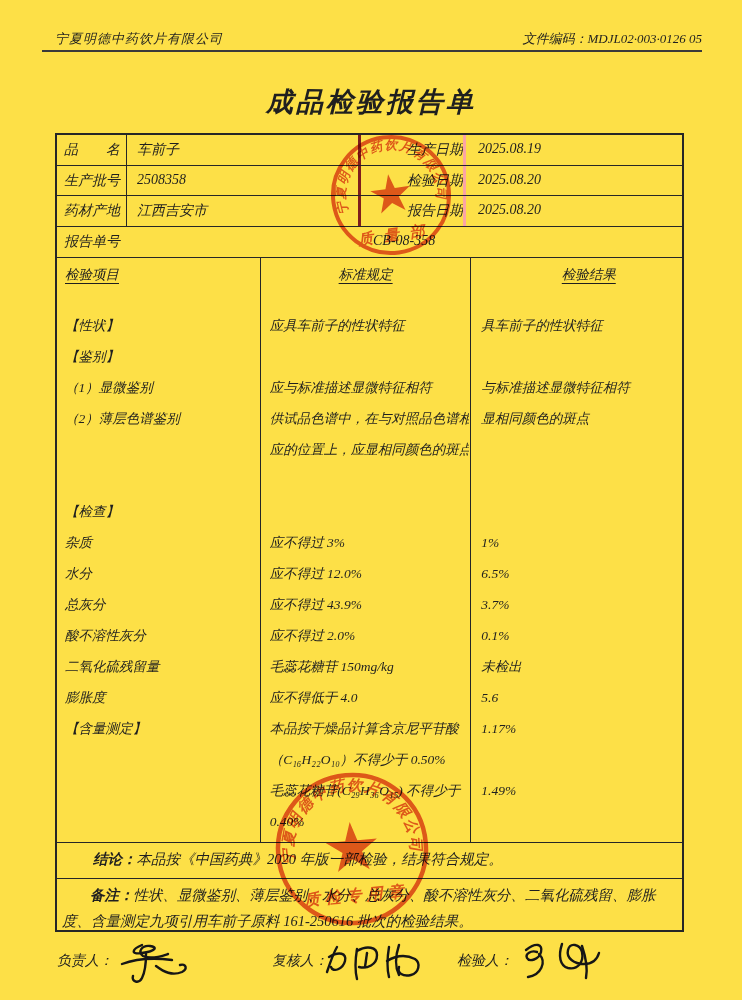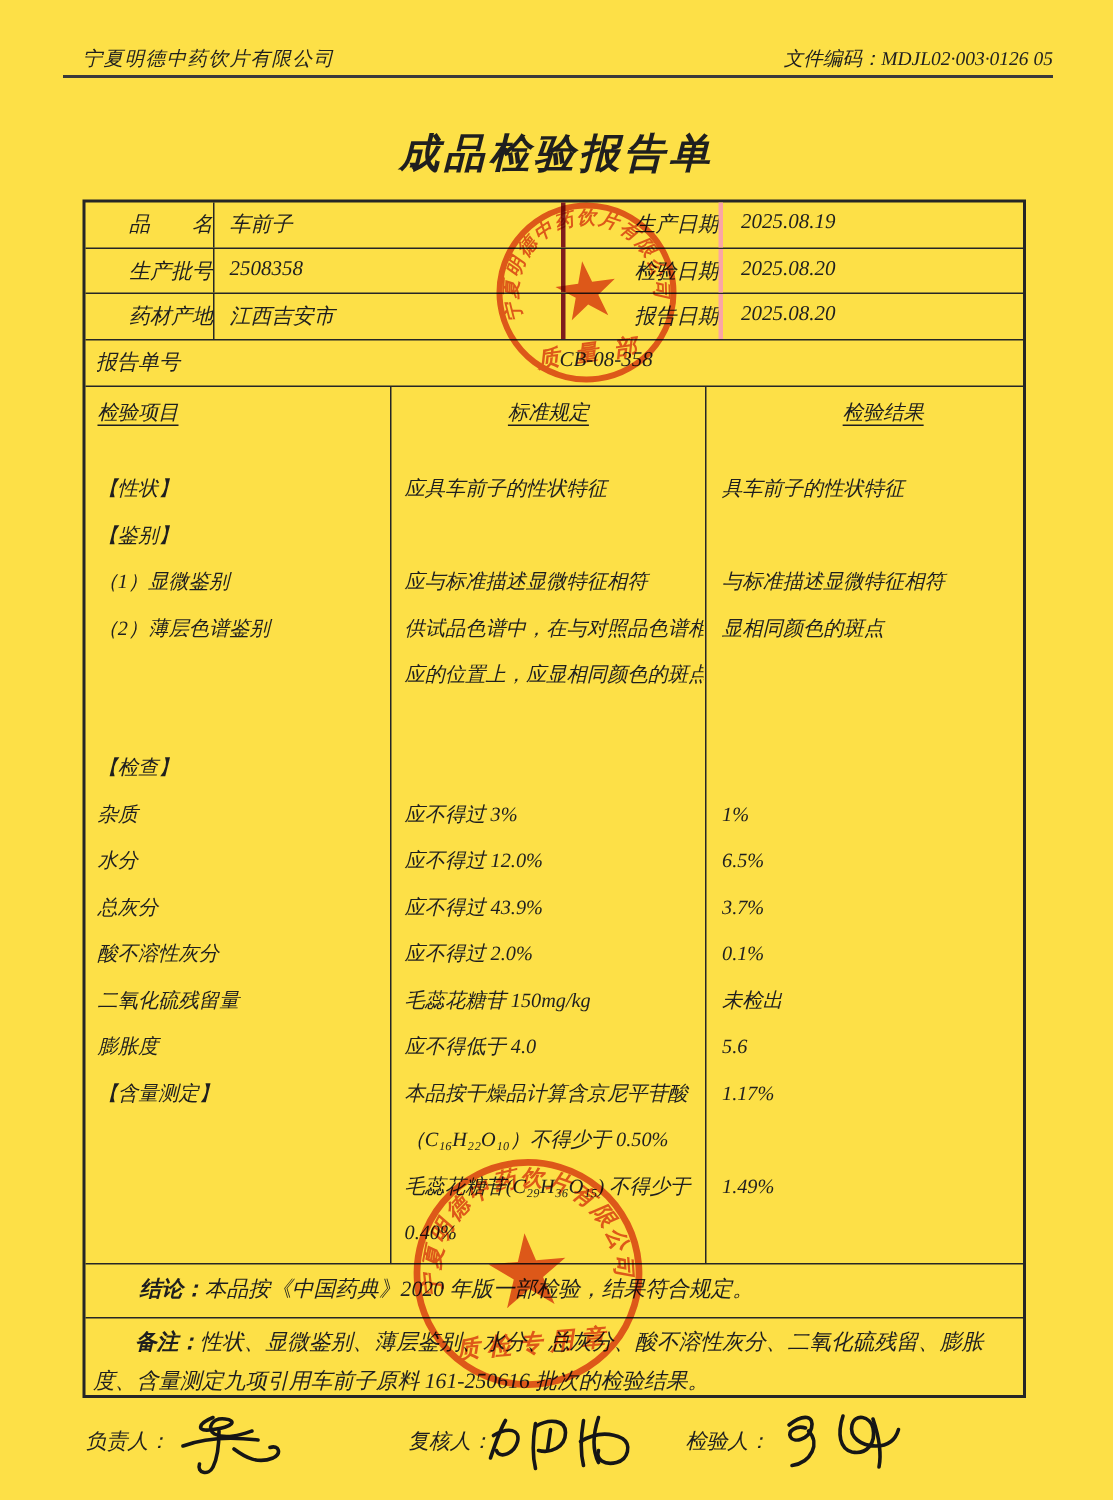--- a/index.html
+++ b/index.html
@@ -19,21 +19,21 @@
   
   .title { position:absolute; left:0; right:0; top:84px; text-align:center;
            font-size:27px; font-weight:bold; letter-spacing:3px; }
   
   .sheet { position:absolute; left:55px; top:133px; width:629px; height:799px;
            border:2px solid #262626; font-size:13.5px; }
   .info { position:absolute; left:0; top:0; width:100%; height:122px; }
   .irow { display:flex; height:30.5px; border-bottom:1px solid #262626; }
   .irow:last-child { border-bottom:none; }
   .ic { padding:6px 0 0 7px; overflow:hidden; white-space:nowrap; font-size:14px; }
-  .ic.l1 { width:86px; border-right:1px solid #262626;text-align:right; }
+  .ic.l1 { width:70px; border-right:1px solid #262626; }
   .ic.v1 { width:234px; border-right:3px solid #7f1d1d; padding-left:10px; }
   .ic.l2 { width:105px; border-right:3px solid #fca5a5; text-align:right; padding-left:0; }
   .ic.v2 { flex:1; padding-left:12px; }
   .ic.l4 { width:66px; }
   .ic.v4 { flex:1; padding-left:250px; }
   
   .main { position:absolute; left:0; top:122px; width:100%; height:585px;
           border-top:1.5px solid #262626; }
   .vline { position:absolute; top:0; bottom:0; width:0;
            border-left:1px solid #262626; }

